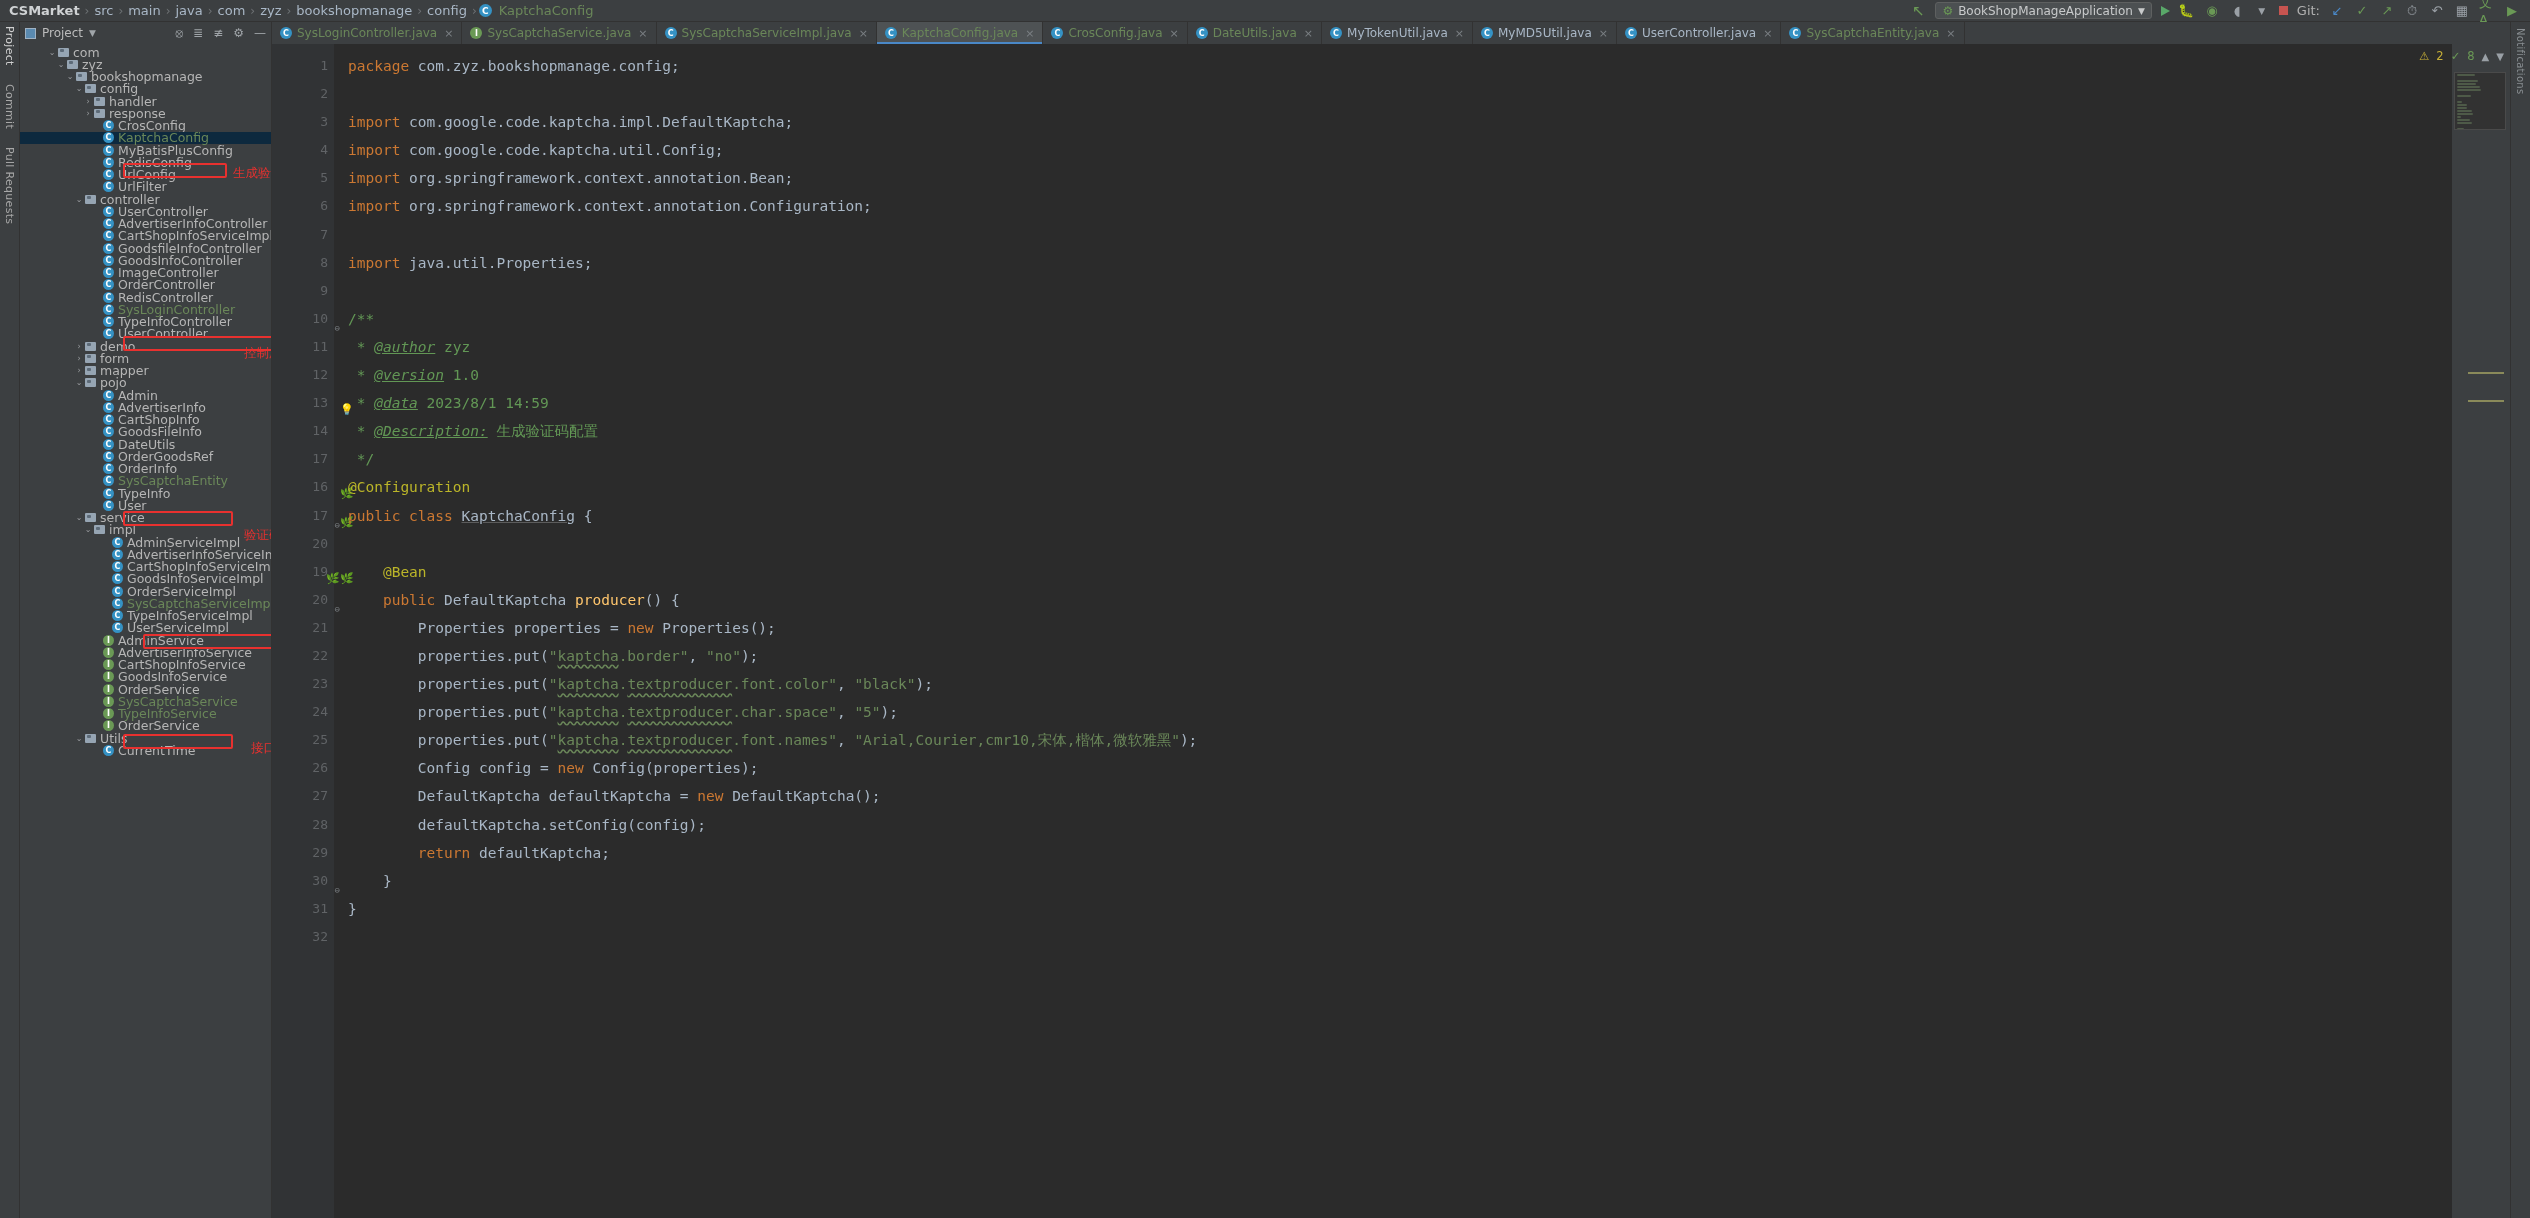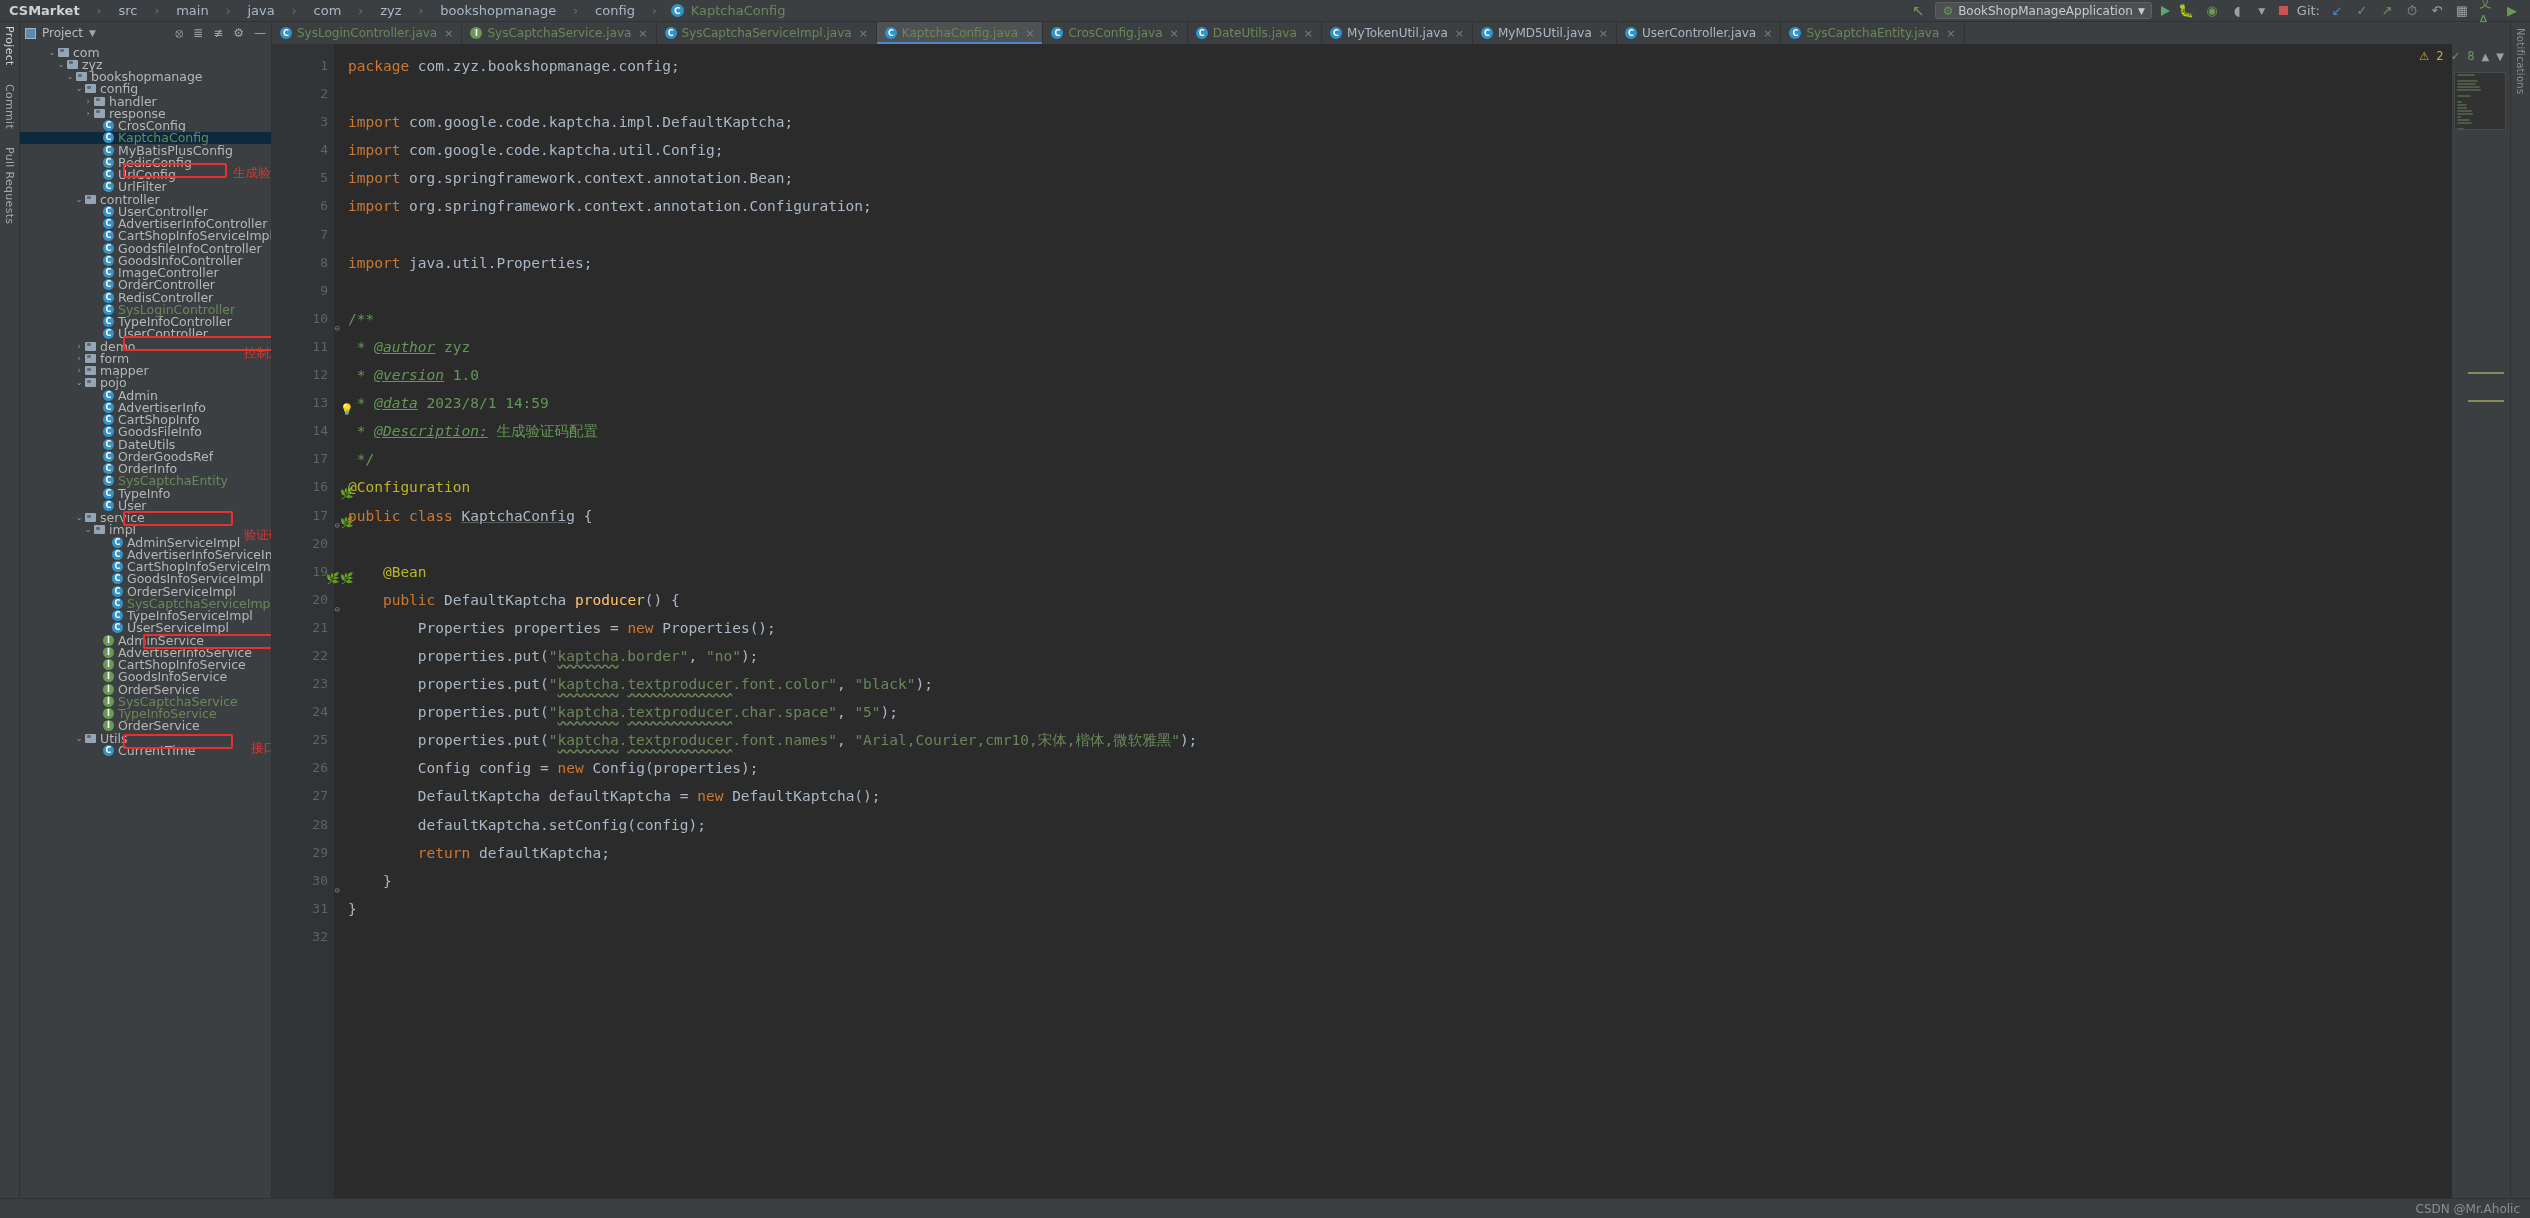--- a/index.html
+++ b/index.html
@@ -11,21 +11,21 @@
     color:#bbbbbb;
     -webkit-font-smoothing:antialiased;
   }
   .app { position:relative; width:2530px; height:1218px; display:flex; flex-direction:column; }
 
   
   .navbar {
     height:22px; background:#3c3f41; display:flex; align-items:center;
     padding-left:6px; flex:0 0 22px; border-bottom:1px solid #323232;
   }
-  .crumbs { display:flex; align-items:center; gap:12px; }
+  .crumbs { display:flex; align-items:center; gap:0; }
   .crumb { color:#a9b7c6; font-size:13px; padding:0 3px; white-space:nowrap; }
   .crumb.bold { font-weight:bold; color:#cfd2d4; }
   .crumb.green { color:#6a8759; }
   .sep { color:#6e7275; font-size:12px; padding:0 2px; }
   .cicon {
     display:inline-flex; align-items:center; justify-content:center;
     width:13px; height:13px; border-radius:50%; background:#3592c4; color:#fff;
     font-size:9px; font-weight:bold; margin-right:4px; font-family:"DejaVu Sans",sans-serif;
   }
   .navbar-right { margin-left:auto; display:flex; align-items:center; gap:9px; padding-right:10px; }
@@ -773,16 +773,13 @@
           <div class="rt-mark" style="top:356px;"></div>
         </div>
       </div>
     </div>
 
     <div class="rstrip">
       <span class="vlabel" style="font-size:10px;color:#8a8f93;">Notifications</span>
     </div>
   </div>
 
-  <div class="statusbar">
-    <span class="csdn">CSDN @Mr.Aholic</span>
-  </div>
 </div>
 
 </body></html>

